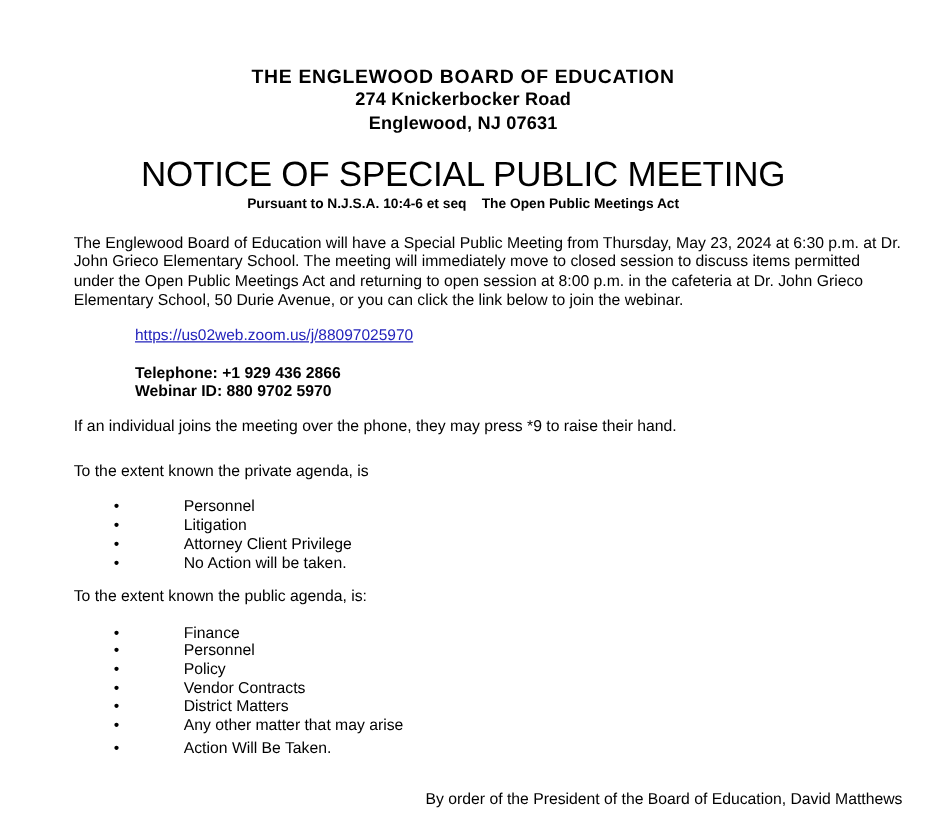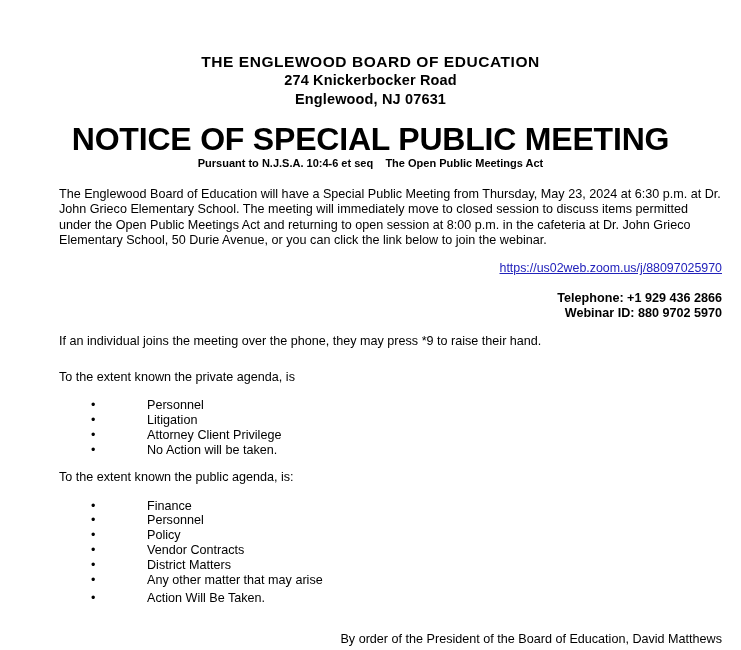--- a/index.html
+++ b/index.html
@@ -42,22 +42,22 @@
     letter-spacing: 0.15px;
     line-height: 19px;
   }
 
   
   .title-block {
     text-align: center;
     margin-top: 17px;
   }
   .doc-title {
-    font-size: 32px;
-    font-weight: bold;
+    font-size: 28px;
+    font-weight: normal;
     letter-spacing: -0.2px;
     line-height: 27px;
   }
   .doc-subtitle {
     font-size: 11px;
     font-weight: bold;
     line-height: 16px;
     margin-top: 2px;
     white-space: pre;
   }
@@ -76,34 +76,32 @@
     width: 663px;
   }
   .para-main {
     margin-top: 16px;
   }
   .link-line {
     margin-top: 8px;
     padding-left: 49px;
     font-size: 12.6px;
     line-height: 15.4px;
-    text-align: right;
   }
   .zoom-link {
     color: #2222bb;
     text-decoration: underline;
     font-size: 12.4px;
   }
   .dial-block {
     margin-top: 14px;
     padding-left: 49px;
     font-size: 12.6px;
     font-weight: bold;
     line-height: 15.2px;
-    text-align: right;
   }
   .para-phone {
   }
   .para-private-lead {
     margin-top: 21px;
   }
   .para-public-lead {
   }
 
   

